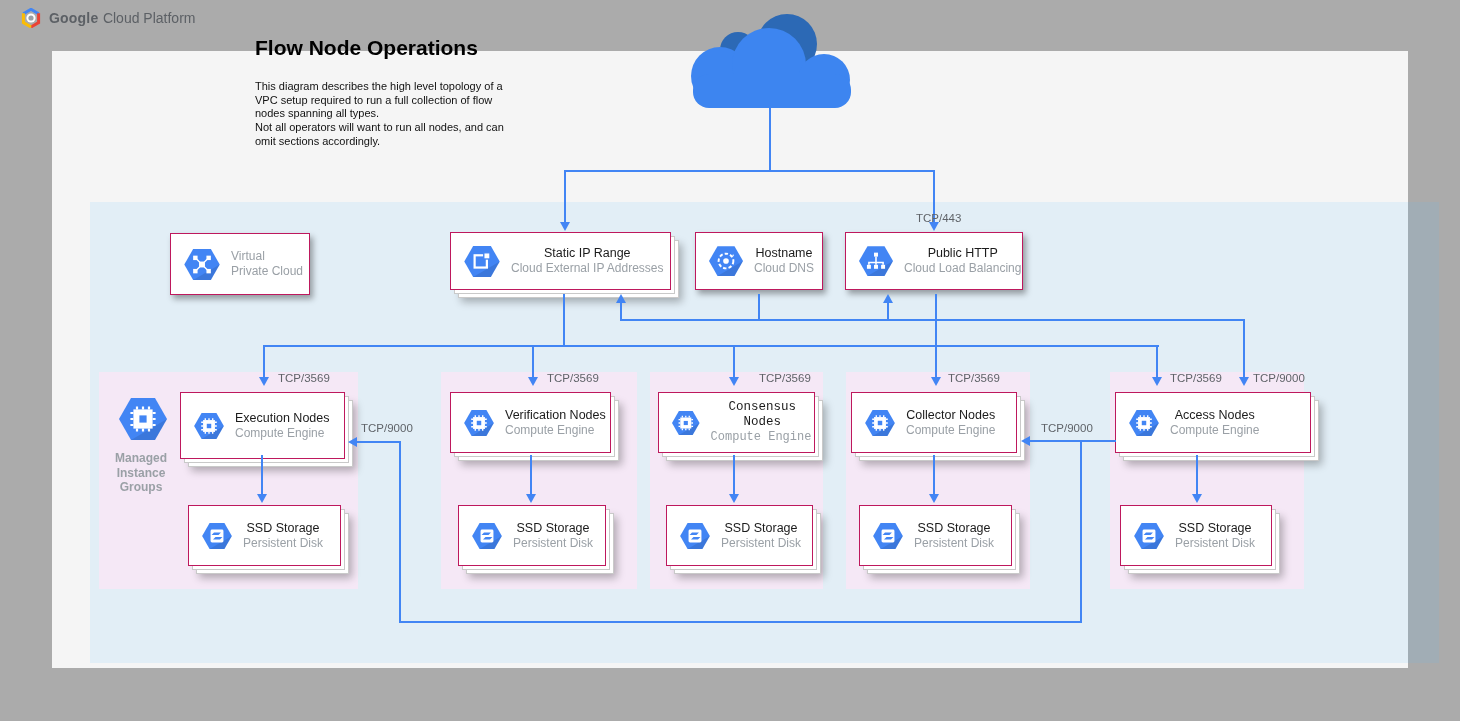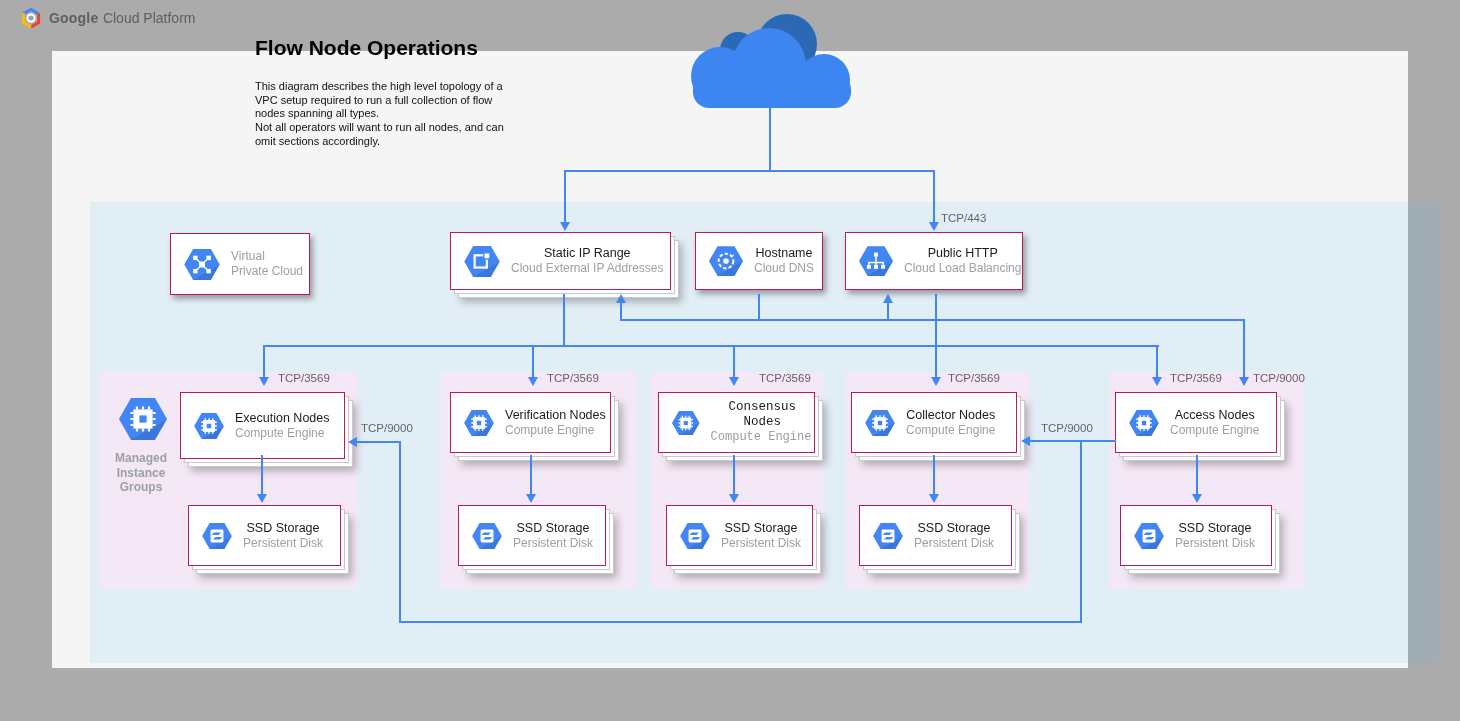--- a/index.html
+++ b/index.html
@@ -224,21 +224,21 @@
       <g stroke="#fff" stroke-width="1.1">
           <path d="M9 4.2v1.5 M12 4.2v1.5 M15 4.2v1.5 M9 15.3v1.5 M12 15.3v1.5 M15 15.3v1.5 M5.7 7.5h1.5 M5.7 10.5h1.5 M5.7 13.5h1.5 M16.8 7.5h1.5 M16.8 10.5h1.5 M16.8 13.5h1.5"></path>
         </g>
     </svg>
     <div class="txt">
       <span class="t">Collector Nodes</span>
       <span class="s">Compute Engine</span>
     </div>
   </div>
 
-  <div class="svc stack" style="left:1115px;top:392px;width:162px;height:61px;">
+  <div class="svc stack" style="left:1115px;top:392px;width:196px;height:61px;">
     <svg width="30" height="26" viewBox="0 0 24 21">
       <polygon points="0,10.5 6,0 18,0 24,10.5 18,21 6,21" fill="#4285F4"></polygon>
         <polygon points="24,10.5 18,21 6,21" fill="rgba(0,0,0,0.10)"></polygon>
       <rect x="7.2" y="5.7" width="9.6" height="9.6" fill="#fff"></rect>
         <rect x="10.2" y="8.7" width="3.6" height="3.6" fill="#4285F4"></rect>
       <g stroke="#fff" stroke-width="1.1">
           <path d="M9 4.2v1.5 M12 4.2v1.5 M15 4.2v1.5 M9 15.3v1.5 M12 15.3v1.5 M15 15.3v1.5 M5.7 7.5h1.5 M5.7 10.5h1.5 M5.7 13.5h1.5 M16.8 7.5h1.5 M16.8 10.5h1.5 M16.8 13.5h1.5"></path>
         </g>
     </svg>
     <div class="txt">
@@ -358,21 +358,21 @@
   <div class="arr down" style="left:1192px;top:494px;"></div>
 
   <div class="ln h" style="left:1029px;top:440px;width:87px;"></div>
   <div class="arr left" style="left:1021px;top:436px;"></div>
   <div class="ln v" style="left:1080px;top:440px;height:183px;"></div>
   <div class="ln h" style="left:399px;top:621px;width:683px;"></div>
   <div class="ln v" style="left:399px;top:441px;height:182px;"></div>
   <div class="ln h" style="left:356px;top:441px;width:45px;"></div>
   <div class="arr left" style="left:348px;top:437px;"></div>
 
-  <div class="port" style="left:941px;top:212px;">TCP/443</div>
+  <div class="port" style="left:916px;top:212px;">TCP/443</div>
   <div class="port" style="left:278px;top:372px;">TCP/3569</div>
   <div class="port" style="left:547px;top:372px;">TCP/3569</div>
   <div class="port" style="left:759px;top:372px;">TCP/3569</div>
   <div class="port" style="left:948px;top:372px;">TCP/3569</div>
   <div class="port" style="left:1170px;top:372px;">TCP/3569</div>
   <div class="port" style="left:1253px;top:372px;">TCP/9000</div>
   <div class="port" style="left:1041px;top:422px;">TCP/9000</div>
   <div class="port" style="left:361px;top:422px;">TCP/9000</div>
 
   <div class="cloud">

